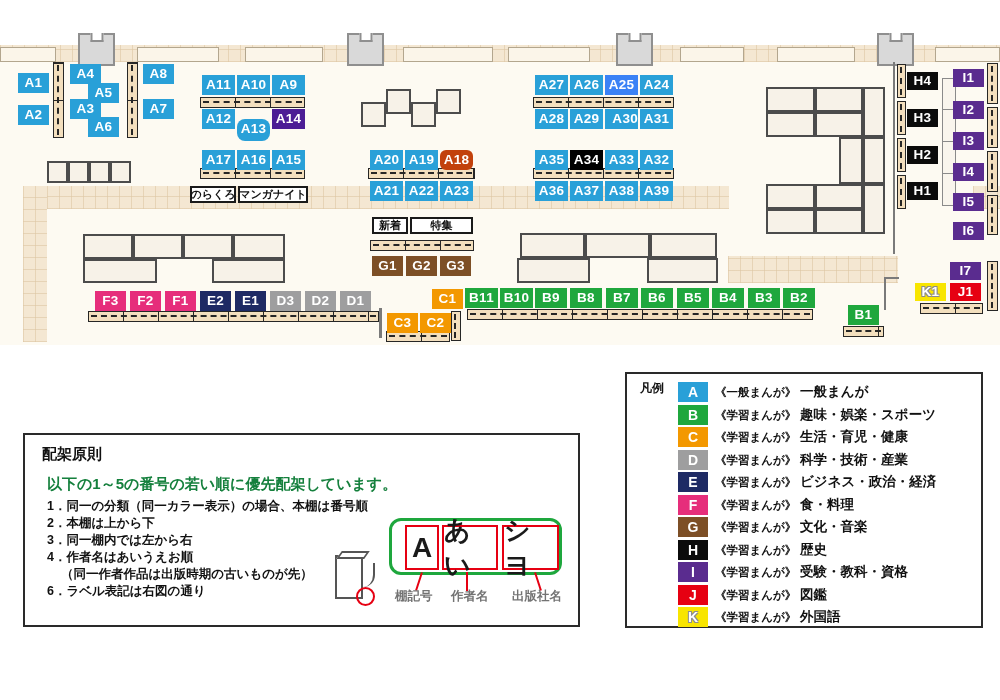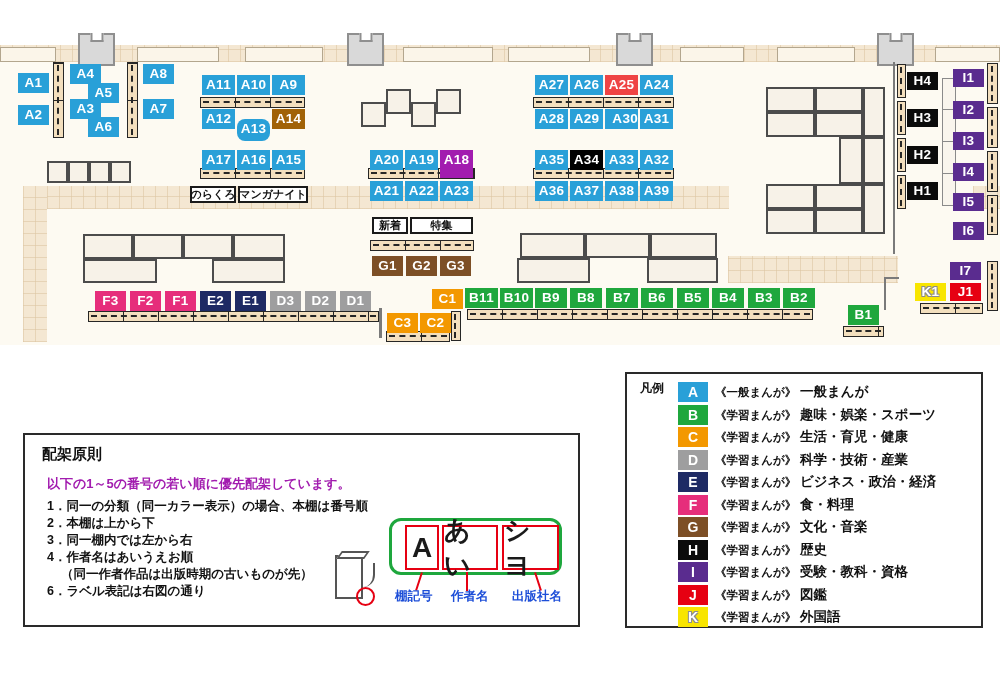--- a/index.html
+++ b/index.html
@@ -24,28 +24,28 @@
   .iback{position:absolute;background:#f9f5ed;border:1px solid #8a8a8a;box-sizing:border-box;
          background-image:repeating-linear-gradient(0deg,transparent 0 31px,#8a8a8a 31px 32px);}
   .chip{position:absolute;height:20px;line-height:20px;text-align:center;color:#fff;font-weight:700;
         font-size:13.5px;letter-spacing:.3px;}
   .chip.k{text-shadow:-1px -1px 0 #8d8d8d,1px -1px 0 #8d8d8d,-1px 1px 0 #8d8d8d,1px 1px 0 #8d8d8d,0 1px 0 #8d8d8d,0 -1px 0 #8d8d8d;}
   .callout{position:absolute;background:#fff;border:2px solid #1a1a1a;color:#111;font-weight:700;font-size:11px;
            display:flex;align-items:center;justify-content:center;white-space:nowrap;box-sizing:border-box;}
   
   .pbox{position:absolute;left:23px;top:433px;width:557px;height:194px;background:#fff;border:2px solid #2a2a2a;box-sizing:border-box;}
   .ptitle{position:absolute;left:17px;top:10px;font-size:15px;font-weight:700;color:#111;}
-  .pintro{position:absolute;left:22px;top:40px;font-size:13px;font-weight:700;color:#a21caf;white-space:nowrap;}
+  .pintro{position:absolute;left:22px;top:40px;font-size:15px;font-weight:700;color:#15803d;white-space:nowrap;}
   .pitems{position:absolute;left:22px;top:63px;font-size:12.5px;font-weight:700;color:#111;line-height:17px;}
   .pitems .note{padding-left:14px;}
   .ldg-green{position:absolute;left:364px;top:83px;width:173px;height:57px;border:3px solid #1ea73d;border-radius:12px;background:#fff;box-sizing:border-box;}
   .ldg-cell{position:absolute;top:4px;height:45px;border:2.5px solid #e60012;background:#fff;box-sizing:border-box;
             display:flex;align-items:center;justify-content:center;font-weight:700;color:#1a1a1a;}
   .rline{position:absolute;width:2px;height:19px;background:#e60012;}
-  .lcap{position:absolute;top:153px;font-size:12.5px;font-weight:700;color:#1d4ed8;white-space:nowrap;}
+  .lcap{position:absolute;top:153px;font-size:12.5px;font-weight:700;color:#737373;white-space:nowrap;}
   .book-back{position:absolute;left:310px;top:120px;width:28px;height:44px;background:#fff;border:2px solid #555;box-sizing:border-box;}
   .book-top{position:absolute;left:314px;top:116px;width:28px;height:8px;background:#fff;border:2px solid #555;box-sizing:border-box;transform:skewX(-35deg);}
   .book-tail{position:absolute;left:336px;top:128px;width:12px;height:24px;border-right:2px solid #555;border-bottom-right-radius:12px;}
   .book-circle{position:absolute;left:331px;top:152px;width:15px;height:15px;border:2.5px solid #e60012;border-radius:50%;}
   
   .lbox{position:absolute;left:625px;top:372px;width:358px;height:256px;background:#fff;border:2px solid #2a2a2a;box-sizing:border-box;}
   .ltitle{position:absolute;left:13px;top:6px;font-size:12px;font-weight:700;color:#111;}
   .lrow{position:absolute;left:0;height:20px;width:100%;}
   .lrow .lchip{position:absolute;left:51px;width:30px;height:20px;line-height:20px;text-align:center;color:#fff;font-weight:700;font-size:14px;}
   .lrow .lchip.k{text-shadow:-1px -1px 0 #8d8d8d,1px -1px 0 #8d8d8d,-1px 1px 0 #8d8d8d,1px 1px 0 #8d8d8d;}
@@ -150,33 +150,33 @@
       <div class="chip" style="left: 88px; top: 83px; width: 31px; height: 20px; line-height: 20px; background: rgb(41, 160, 216);">A5</div>
       <div class="chip" style="left: 70px; top: 99px; width: 31px; height: 20px; line-height: 20px; background: rgb(41, 160, 216);">A3</div>
       <div class="chip" style="left: 88px; top: 117px; width: 31px; height: 20px; line-height: 20px; background: rgb(41, 160, 216);">A6</div>
       <div class="chip" style="left: 143px; top: 64px; width: 31px; height: 20px; line-height: 20px; background: rgb(41, 160, 216);">A8</div>
       <div class="chip" style="left: 143px; top: 99px; width: 31px; height: 20px; line-height: 20px; background: rgb(41, 160, 216);">A7</div>
       <div class="chip" style="left: 202px; top: 75px; width: 33px; height: 20px; line-height: 20px; background: rgb(41, 160, 216);">A11</div>
       <div class="chip" style="left: 237px; top: 75px; width: 33px; height: 20px; line-height: 20px; background: rgb(41, 160, 216);">A10</div>
       <div class="chip" style="left: 272px; top: 75px; width: 33px; height: 20px; line-height: 20px; background: rgb(41, 160, 216);">A9</div>
       <div class="chip" style="left: 202px; top: 109px; width: 33px; height: 20px; line-height: 20px; background: rgb(41, 160, 216);">A12</div>
       <div class="chip" style="left: 237px; top: 119px; width: 33px; height: 22px; line-height: 20px; background: rgb(41, 160, 216); border-radius: 8px;">A13</div>
-      <div class="chip" style="left: 272px; top: 109px; width: 33px; height: 20px; line-height: 20px; background: #a16207;">A14</div>
+      <div class="chip" style="left: 272px; top: 109px; width: 33px; height: 20px; line-height: 20px; background: #4c1d95;">A14</div>
       <div class="chip" style="left: 202px; top: 150px; width: 33px; height: 20px; line-height: 20px; background: rgb(41, 160, 216);">A17</div>
       <div class="chip" style="left: 237px; top: 150px; width: 33px; height: 20px; line-height: 20px; background: rgb(41, 160, 216);">A16</div>
       <div class="chip" style="left: 272px; top: 150px; width: 33px; height: 20px; line-height: 20px; background: rgb(41, 160, 216);">A15</div>
       <div class="chip" style="left: 370px; top: 150px; width: 33px; height: 20px; line-height: 20px; background: rgb(41, 160, 216);">A20</div>
       <div class="chip" style="left: 405px; top: 150px; width: 33px; height: 20px; line-height: 20px; background: rgb(41, 160, 216);">A19</div>
-      <div class="chip" style="left: 440px; top: 150px; width: 33px; height: 28px; line-height: 20px; background: #a21caf;">A18</div>
+      <div class="chip" style="left: 440px; top: 150px; width: 33px; height: 20px; line-height: 20px; background: #c2410c; border-radius: 6px;">A18</div>
       <div class="chip" style="left: 370px; top: 181px; width: 33px; height: 20px; line-height: 20px; background: rgb(41, 160, 216);">A21</div>
       <div class="chip" style="left: 405px; top: 181px; width: 33px; height: 20px; line-height: 20px; background: rgb(41, 160, 216);">A22</div>
       <div class="chip" style="left: 440px; top: 181px; width: 33px; height: 20px; line-height: 20px; background: rgb(41, 160, 216);">A23</div>
       <div class="chip" style="left: 535px; top: 75px; width: 33px; height: 20px; line-height: 20px; background: rgb(41, 160, 216);">A27</div>
       <div class="chip" style="left: 570px; top: 75px; width: 33px; height: 20px; line-height: 20px; background: rgb(41, 160, 216);">A26</div>
-      <div class="chip" style="left: 605px; top: 75px; width: 33px; height: 20px; line-height: 20px; background: #ef4444;">A25</div>
+      <div class="chip" style="left: 605px; top: 75px; width: 33px; height: 20px; line-height: 20px; background: #3b82f6;">A25</div>
       <div class="chip" style="left: 640px; top: 75px; width: 33px; height: 20px; line-height: 20px; background: rgb(41, 160, 216);">A24</div>
       <div class="chip" style="left: 535px; top: 109px; width: 33px; height: 20px; line-height: 20px; background: rgb(41, 160, 216);">A28</div>
       <div class="chip" style="left: 570px; top: 109px; width: 33px; height: 20px; line-height: 20px; background: rgb(41, 160, 216);">A29</div>
       <div class="chip" style="left: 605px; top: 109px; width: 33px; height: 20px; line-height: 20px; background: rgb(41, 160, 216); text-align: right;">A30</div>
       <div class="chip" style="left: 640px; top: 109px; width: 33px; height: 20px; line-height: 20px; background: rgb(41, 160, 216);">A31</div>
       <div class="chip" style="left: 535px; top: 150px; width: 33px; height: 20px; line-height: 20px; background: rgb(41, 160, 216);">A35</div>
       <div class="chip" style="left: 570px; top: 150px; width: 33px; height: 20px; line-height: 20px; background: #000000;">A34</div>
       <div class="chip" style="left: 605px; top: 150px; width: 33px; height: 20px; line-height: 20px; background: rgb(41, 160, 216);">A33</div>
       <div class="chip" style="left: 640px; top: 150px; width: 33px; height: 20px; line-height: 20px; background: rgb(41, 160, 216);">A32</div>
       <div class="chip" style="left: 535px; top: 181px; width: 33px; height: 20px; line-height: 20px; background: rgb(41, 160, 216); text-align: center;">A36</div>

